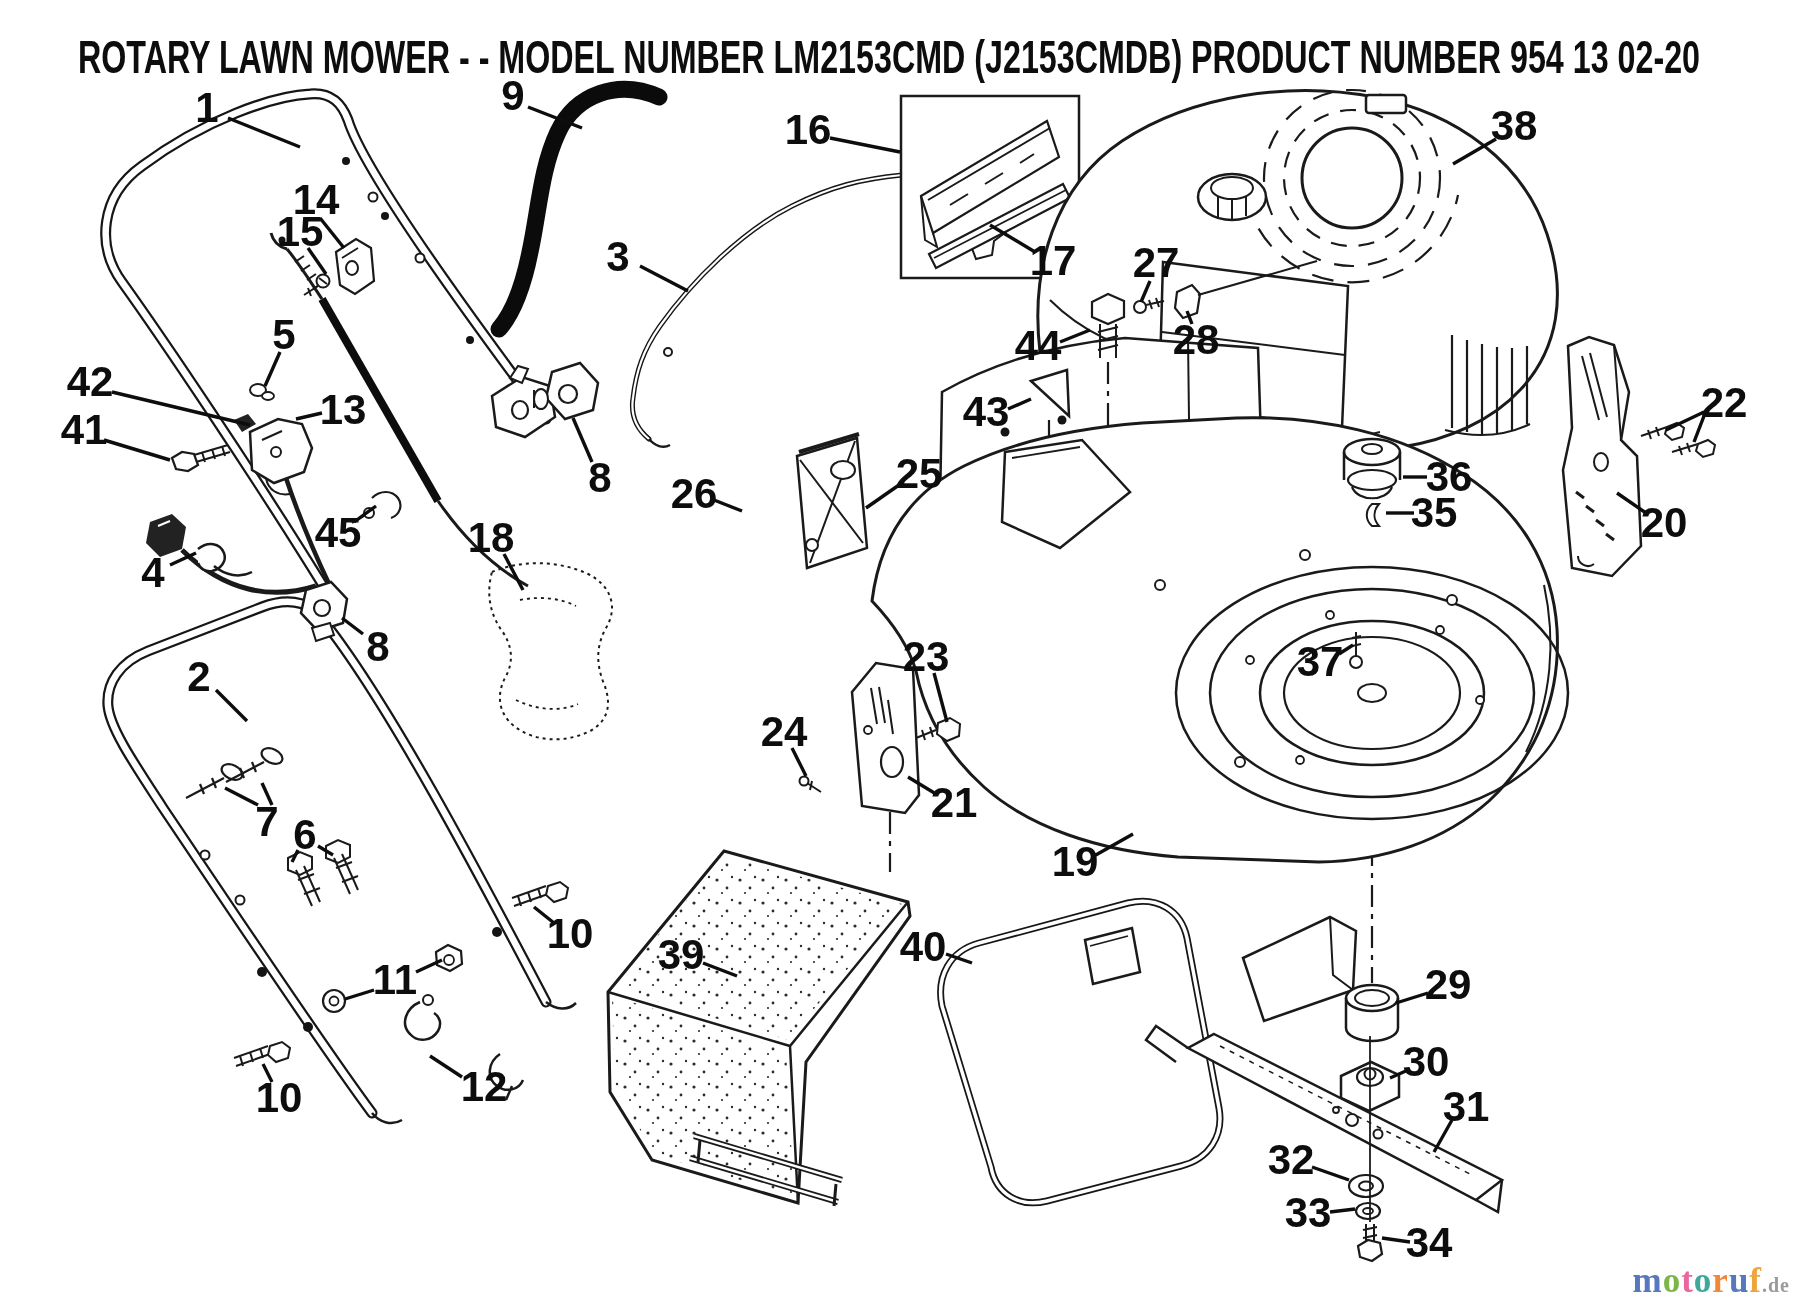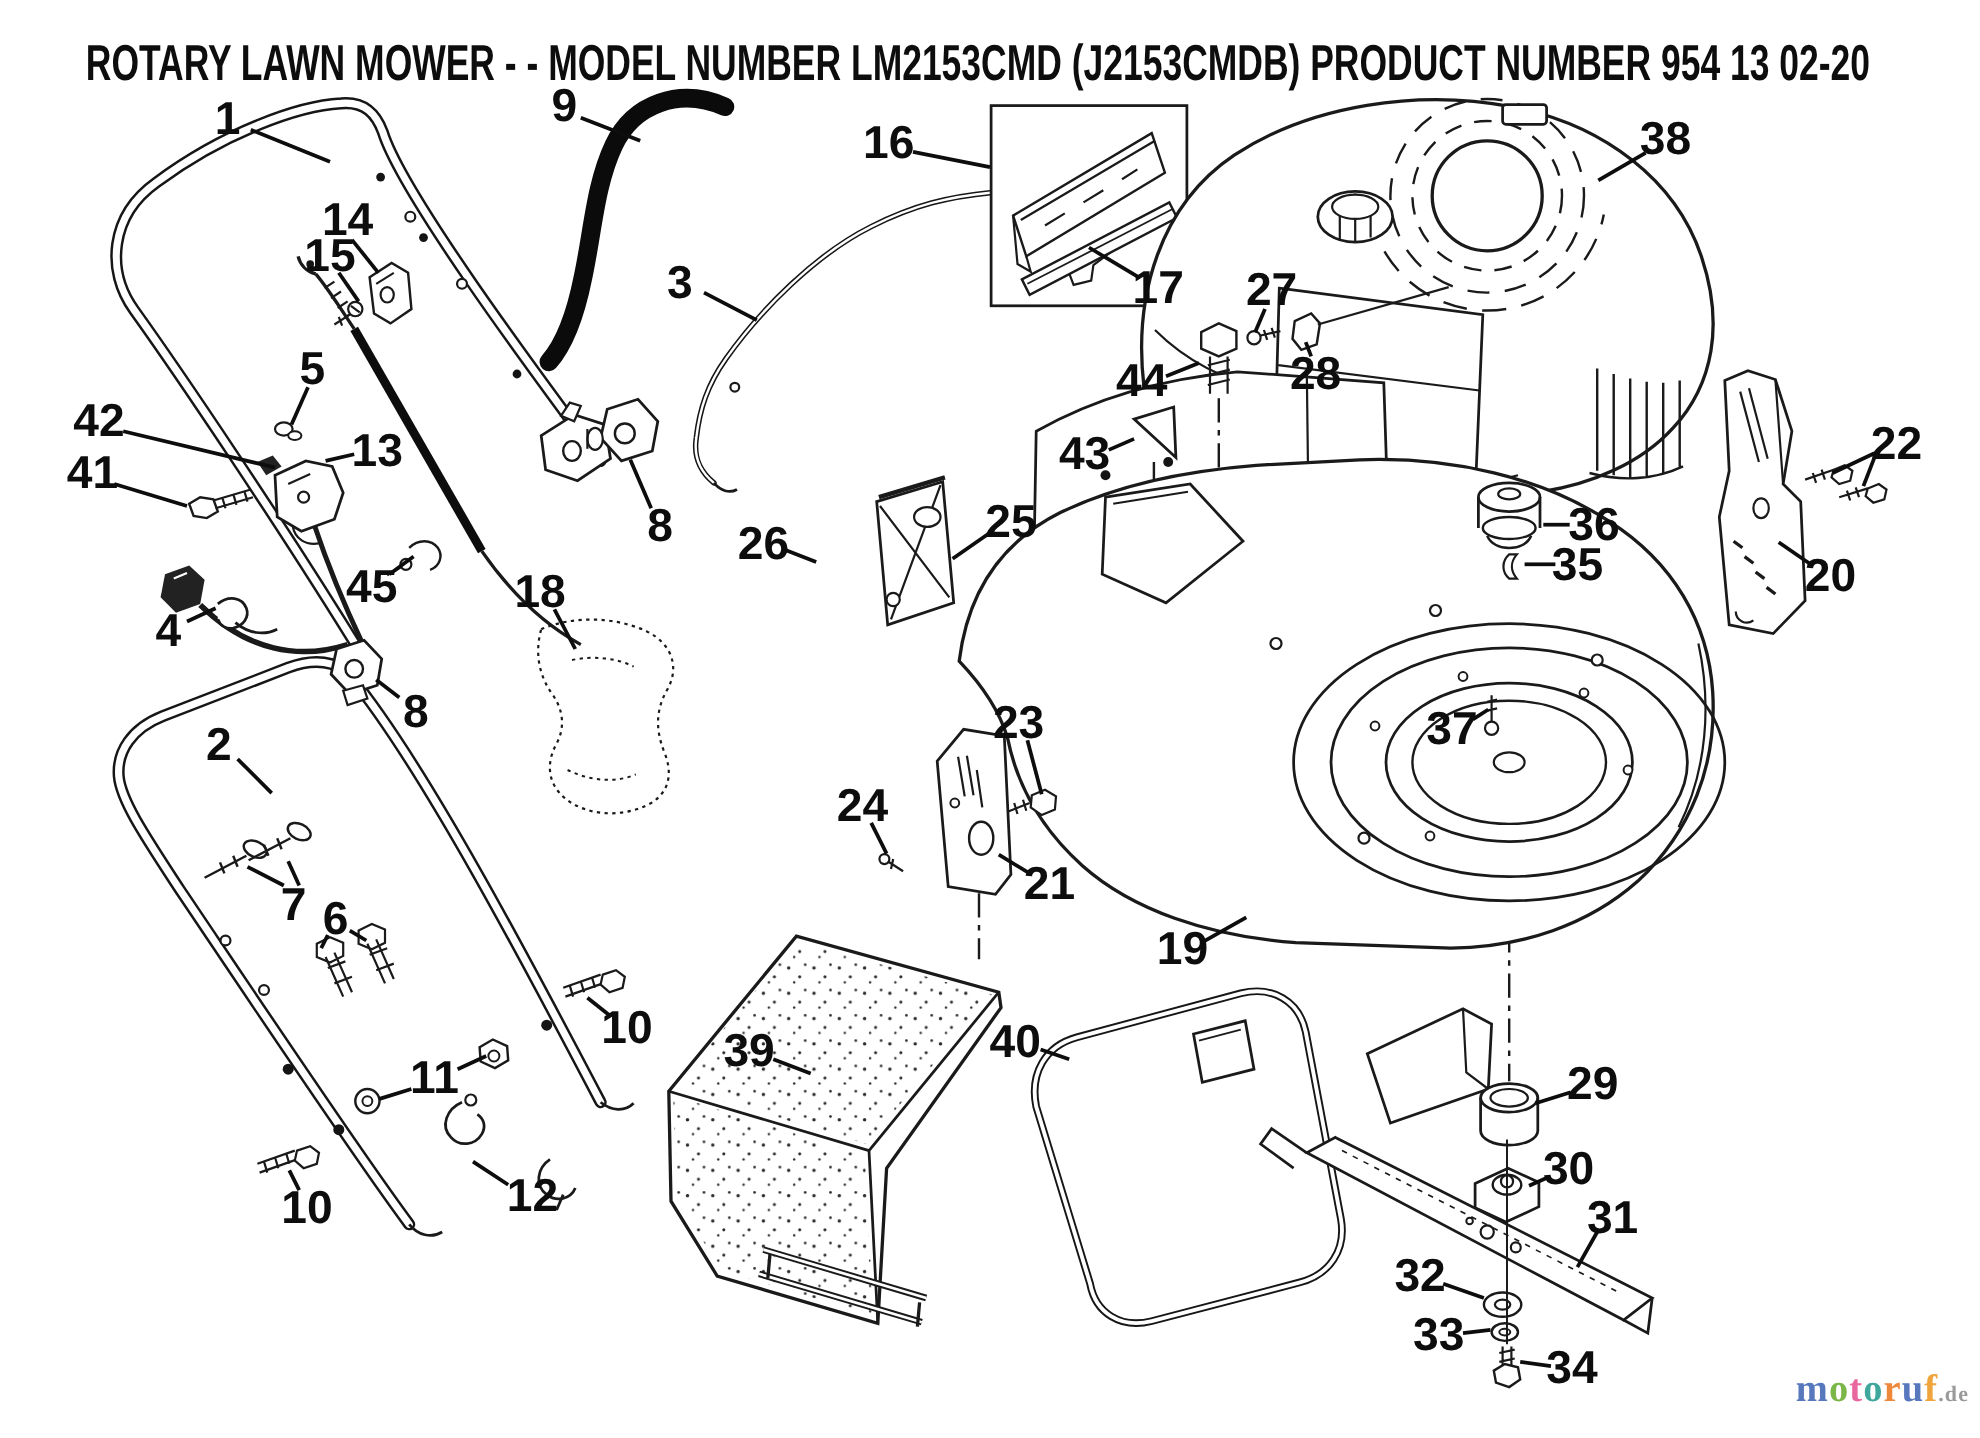--- a/index.html
+++ b/index.html
@@ -10,21 +10,21 @@
   .pnum{font:700 42px "Liberation Sans",sans-serif;fill:#0d0d0d;text-anchor:middle;}
   .leader{stroke:#0d0d0d;stroke-width:3.4;}
   .ln{stroke:#1a1a1a;fill:none;}
   .fw{fill:#fff;stroke:#1a1a1a;}
   .tube-b{stroke:#161616;stroke-width:11;fill:none;stroke-linecap:round;}
   .tube-w{stroke:#fff;stroke-width:6.5;fill:none;stroke-linecap:round;}
   .tube2-b{stroke:#161616;stroke-width:5;fill:none;stroke-linecap:round;}
   .tube2-w{stroke:#fff;stroke-width:2.2;fill:none;stroke-linecap:round;}
   .dash{stroke:#1a1a1a;stroke-width:2.2;fill:none;stroke-dasharray:22 7 5 7;}
   .dot{fill:#141414;}
-  #watermark{position:absolute;right:10px;bottom:24px;
+  #watermark{position:absolute;right:10px;bottom:6px;
      font-family:"Liberation Serif",serif;font-weight:700;font-size:35px;letter-spacing:1px;}
   #watermark .de{font-size:20px;font-weight:700;}
 </style>
 </head>
 <body>
 
 <div id="page">
 <svg id="art" width="1800" height="1307" viewBox="0 0 1800 1307">
   <defs>
     <pattern id="speck" width="23" height="23" patternUnits="userSpaceOnUse">

